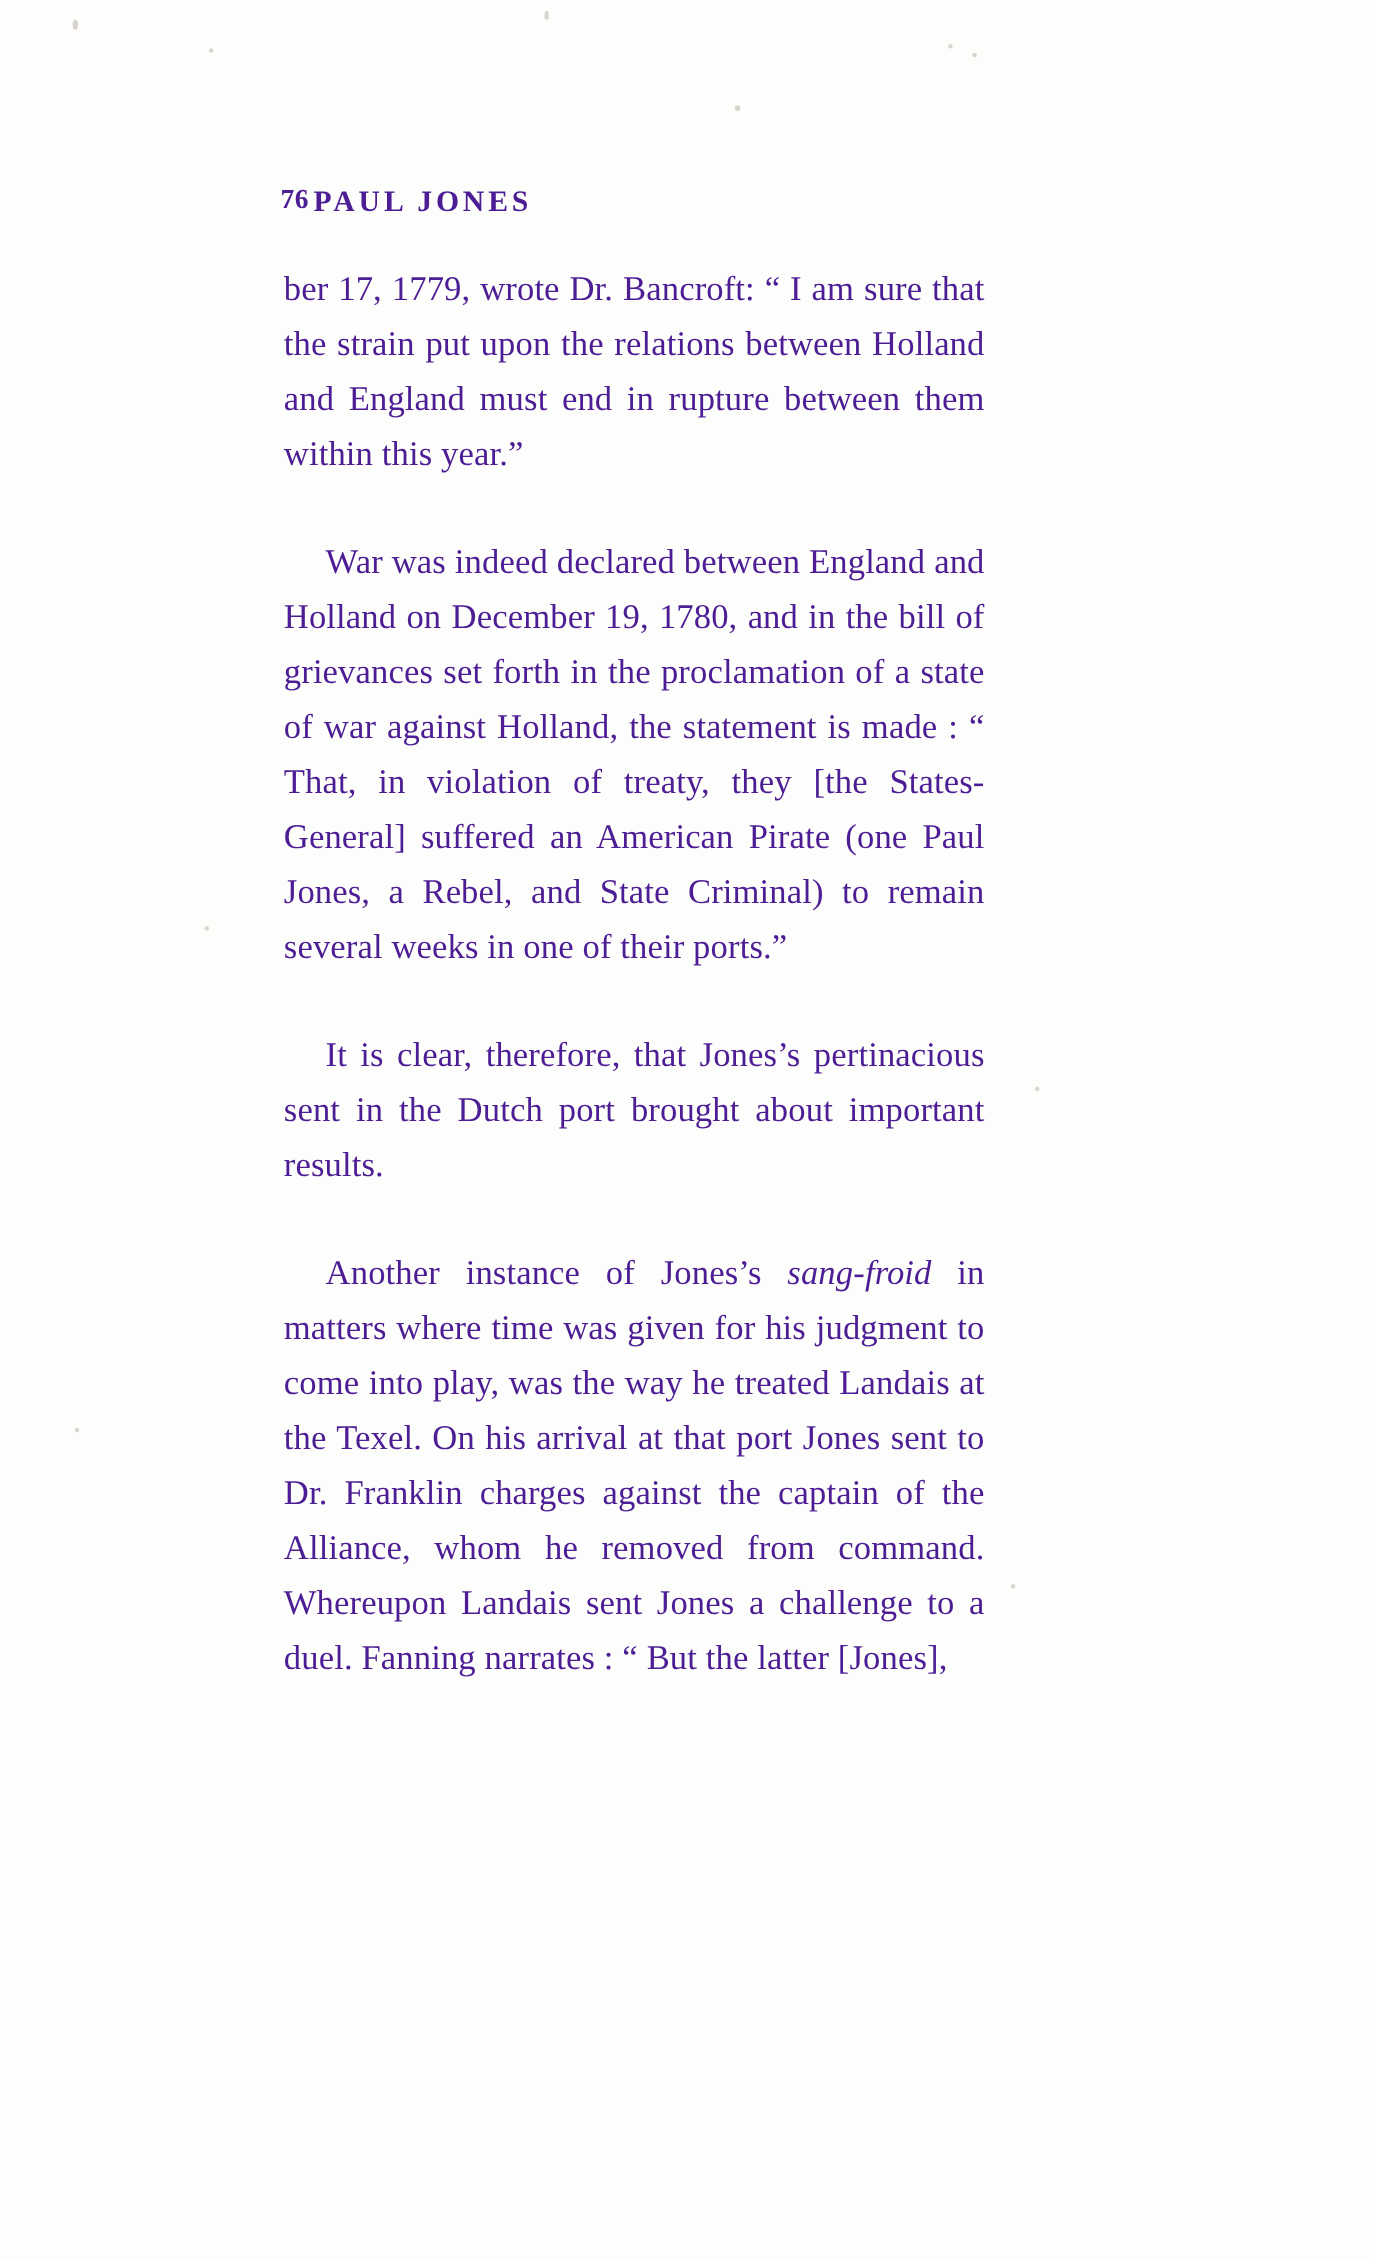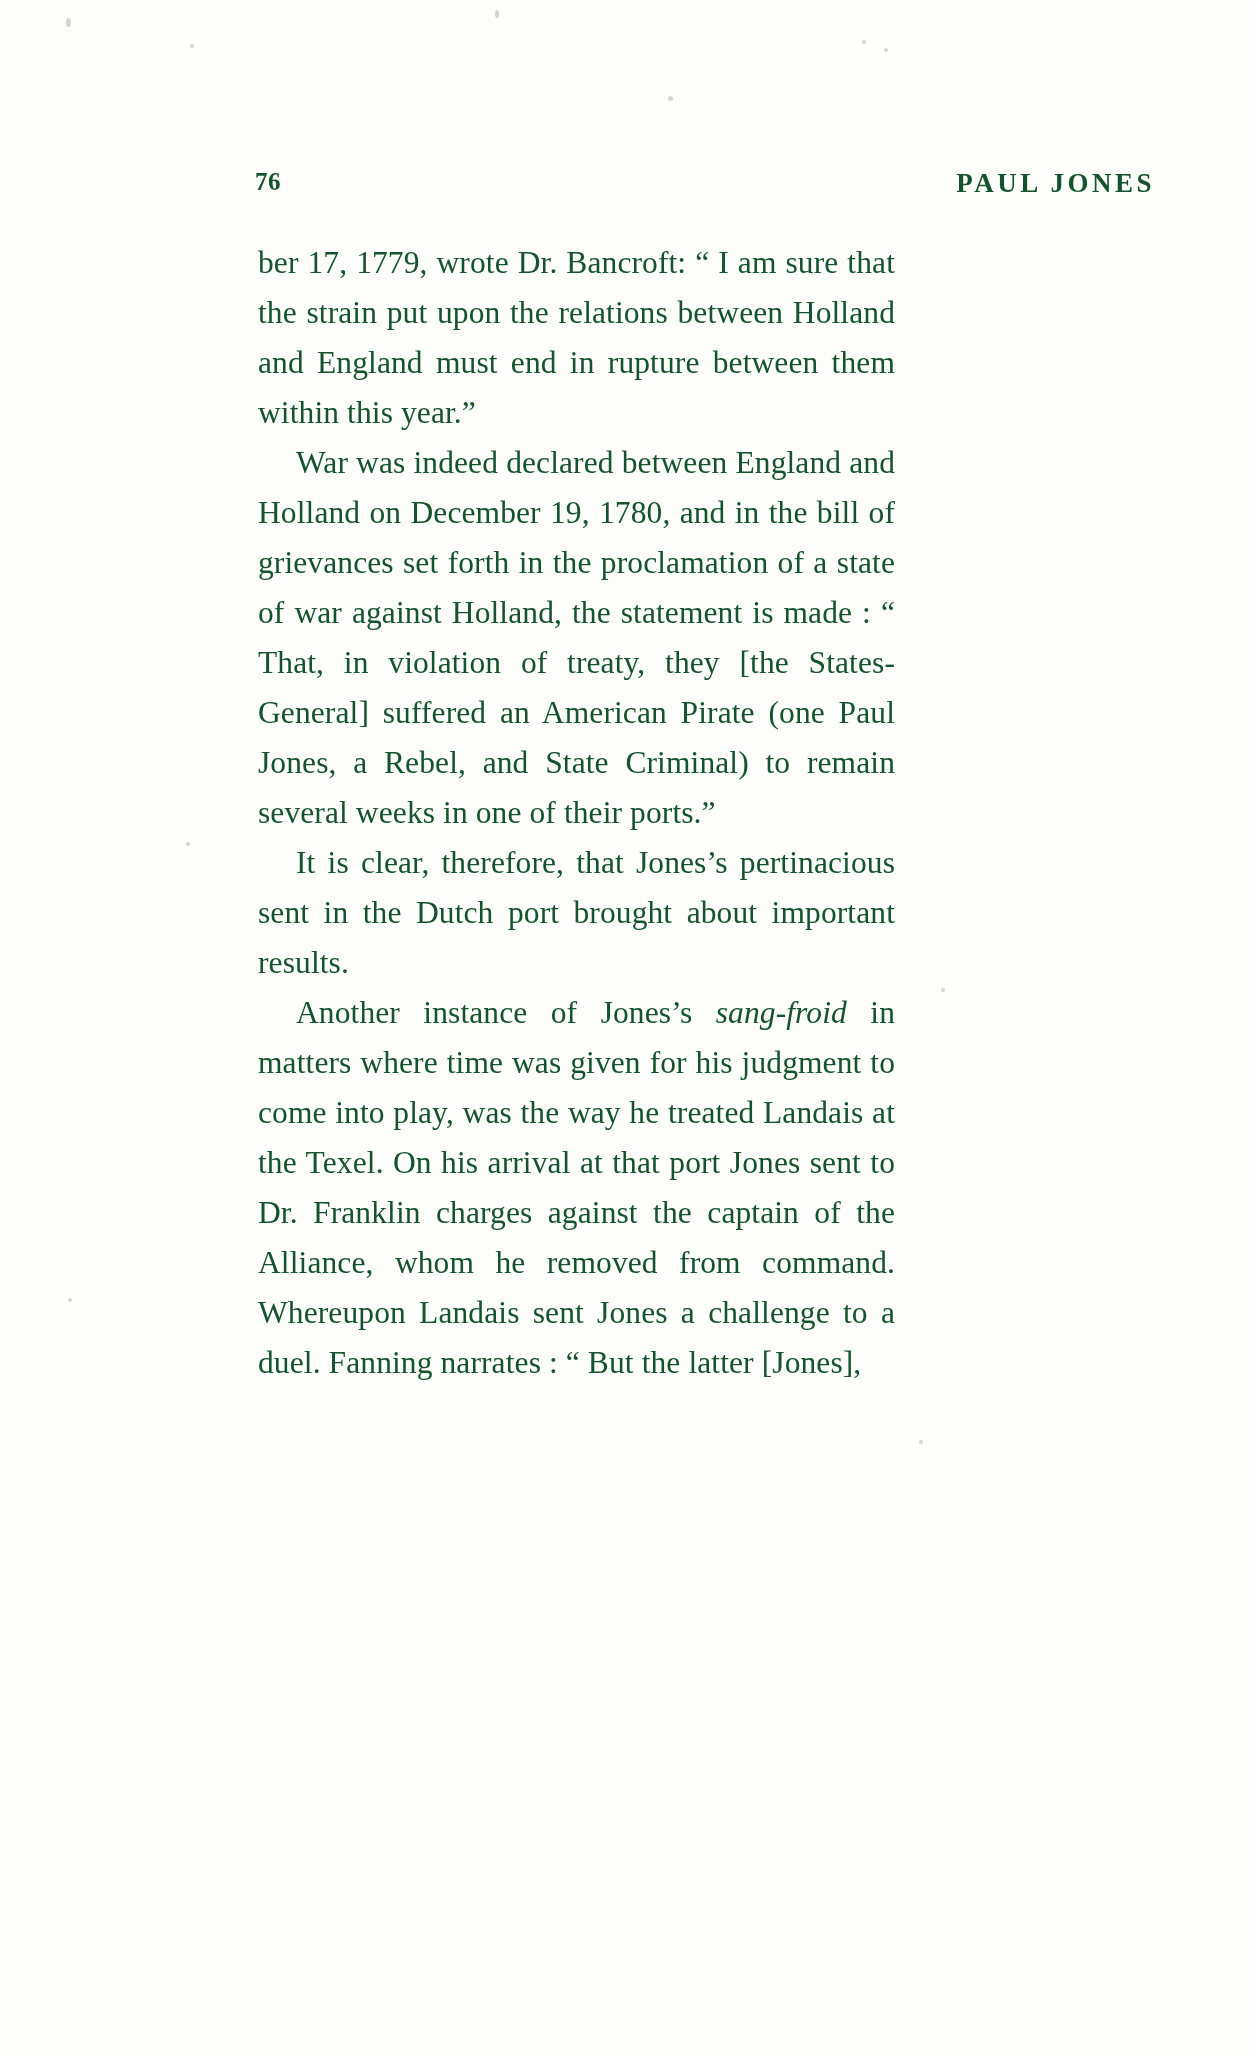--- a/index.html
+++ b/index.html
@@ -7,21 +7,21 @@
     padding: 0;
     background: #ffffff;
   }
   .page {
     position: relative;
     width: 1250px;
     height: 2055px;
     background: #fdfdfb;
     overflow: hidden;
     font-family: "Liberation Serif", serif;
-    color: #14532d;
+    color: #4c1d95;
   }
   .speck {
     position: absolute;
     background: #b9b2a6;
     border-radius: 50%;
     opacity: 0.55;
   }
   .header {
     position: absolute;
     left: 255px;
@@ -32,24 +32,24 @@
   .folio {
     position: absolute;
     left: 0;
     top: 0;
     font-size: 25px;
     font-weight: bold;
     letter-spacing: 0.5px;
   }
   .running-title {
     position: absolute;
-    left: 0;
+    left: 12px;
     top: 0;
     width: 900px;
-    text-align: right;
+    text-align: left;
     font-size: 27px;
     font-weight: bold;
     letter-spacing: 3.5px;
     padding-left: 18px;
     box-sizing: border-box;
   }
   .textblock {
     position: absolute;
     left: 258px;
     top: 238px;
@@ -60,20 +60,21 @@
     font-size: 31.5px;
     line-height: 50px;
     text-align: justify;
     text-justify: inter-word;
     -webkit-hyphens: none;
     hyphens: none;
     letter-spacing: 0.1px;
   }
   .textblock p.indent {
     text-indent: 38px;
+    margin-top: 48px;
   }
   .textblock p.flow {
     text-indent: 0;
   }
   em {
     font-style: italic;
   }
 </style>
 </head>
 <body>

